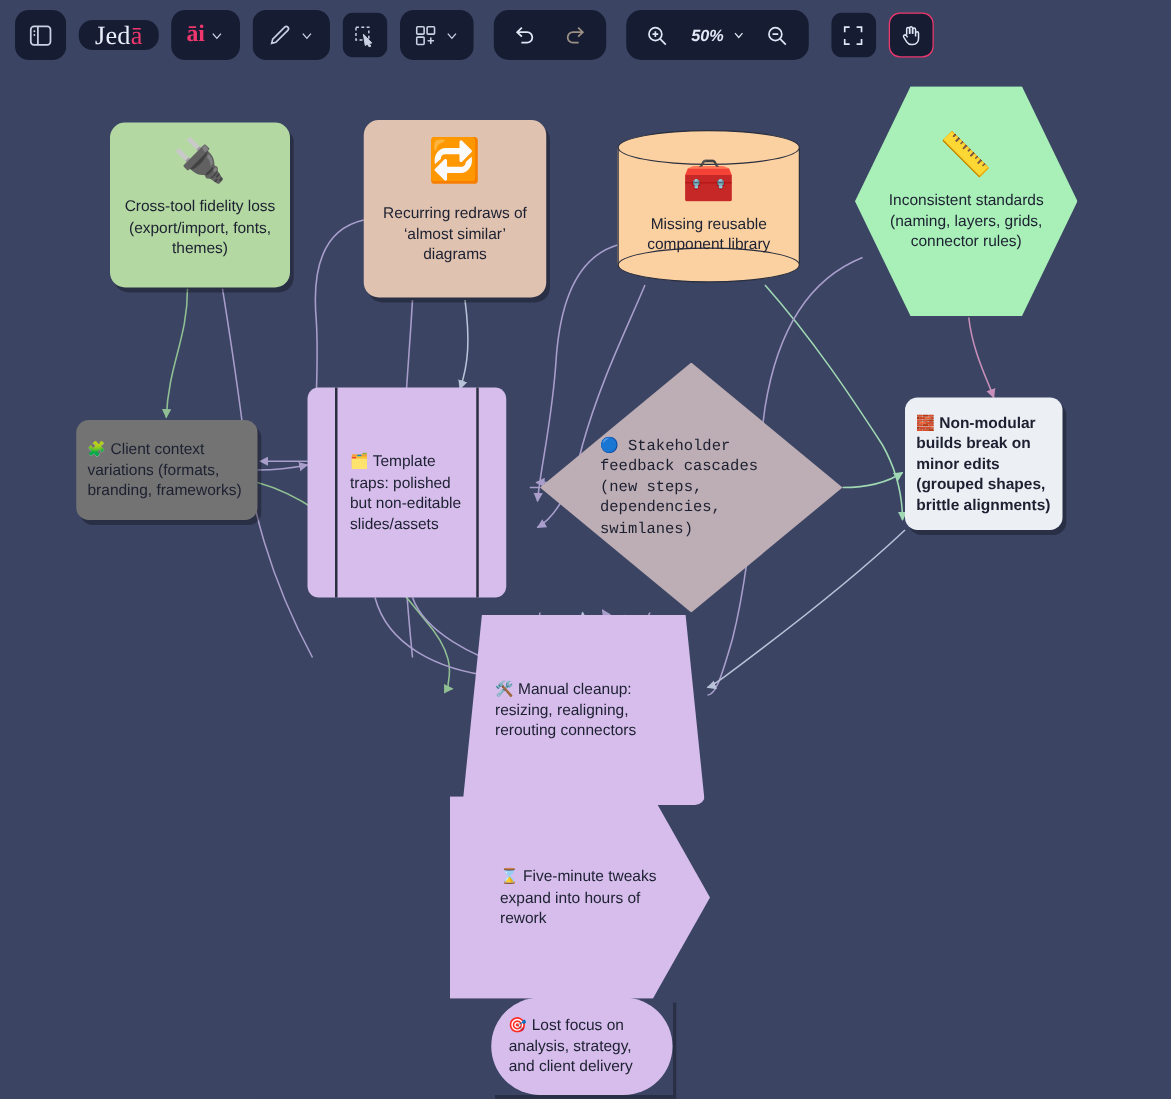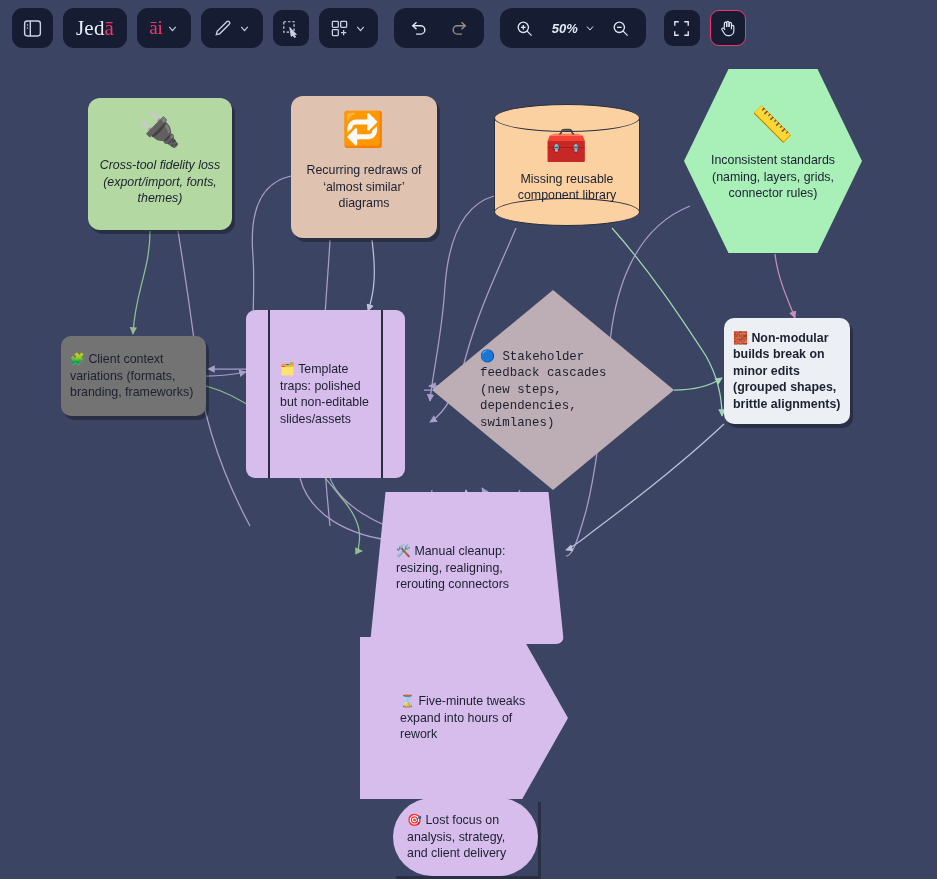--- a/index.html
+++ b/index.html
@@ -34,32 +34,32 @@
   .tb-btn.active-pink { border-color: #ef376e; }
   .tb-group {
     background: #161d33; border-radius: 12px; height: 40px;
     display: flex; align-items: center; padding: 0 6px; gap: 2px;
   }
   .tb-group .g-item {
     width: 38px; height: 34px; display:flex; align-items:center; justify-content:center;
     cursor: pointer; border-radius: 8px; font-style: italic;
   }
   .logo-btn {
-    background:#161d33; border-radius: 11px; height: 40px;
+    background:#161d33; border-radius: 11px; height: 24px;
     display:flex; align-items:center; justify-content:center;
     padding: 0 13px; cursor:pointer;
   }
   .logo-text {
     font-size: 21px; font-weight: 500; color:#e9eefb; letter-spacing:.2px;
     font-family: "Liberation Serif", serif;
   }
   .logo-text .pink { color:#ef376e; }
   .ai-btn { background:#161d33; border-radius:11px; height:40px; display:flex;
             align-items:center; gap:3px; padding: 0 12px; cursor:pointer; }
-  .ai-text { color:#ef376e; font-size:19px; font-family:"Liberation Serif", serif; }
+  .ai-text { color:#ef376e; font-size:19px; font-family:"Liberation Serif", serif;font-weight:bold; }
   .zoom-label { font-size: 13px; font-weight: bold; color:#e3e9f7; padding: 0 2px; }
   svg.ic { display:block; }
 
   
   .canvas { position:absolute; inset: 56px 0 0 0; }
   .edges { position:absolute; inset:0; width:937px; height:823px; pointer-events:none; }
 
   .node {
     position: absolute;
     color: #1c2030;
@@ -331,21 +331,21 @@
       <g fill="none" stroke="#a99ecb" stroke-width="1.3">
         <path d="M466,588 L466,620" transform="translate(0,-5)" marker-end="url(#ahP)"></path>
         <path d="M466,744 L466,782" marker-end="url(#ahP)"></path>
       </g>
     </svg>
 
     <div class="node shadow sh-rect" style="left:88px; top:42px; width:144px; height:132px; background:#b3d8a2;">
       <div class="icon-top" style="top:14px;">
         <span class="bigemo">🔌</span>
       </div>
-      <div class="lbl node-text" style="margin-top:36px;font-style:italic;">Cross-tool fidelity loss (export/import, fonts, themes)</div>
+      <div class="lbl node-text" style="margin-top:36px;">Cross-tool fidelity loss (export/import, fonts, themes)</div>
     </div>
 
     <div class="node shadow sh-rect" style="left:291px; top:40px; width:146px; height:142px; background:#dfc2b0;">
       <div class="icon-top" style="top:16px;">
         <span class="bigemo">🔁</span>
       </div>
       <div class="lbl node-text" style="margin-top:40px;">Recurring redraws of ‘almost similar’ diagrams</div>
     </div>
 
     <div class="node cylwrap" style="left:494px; top:48px; width:146px; height:122px;">

